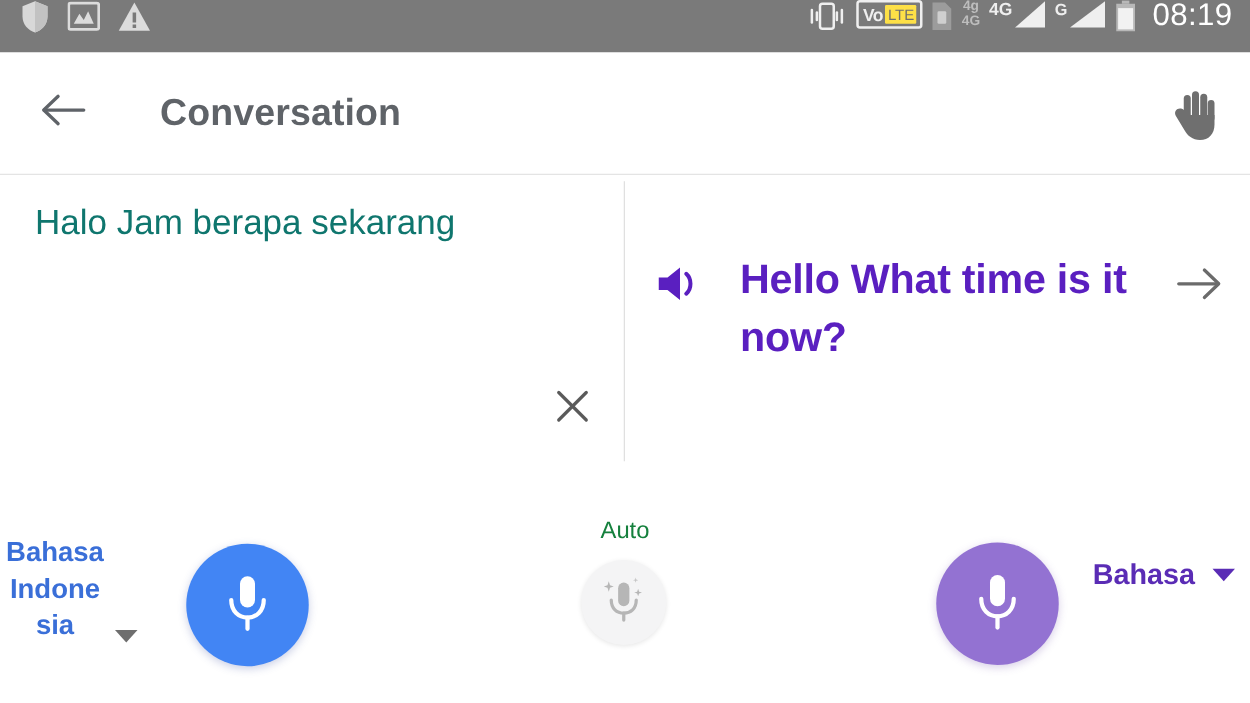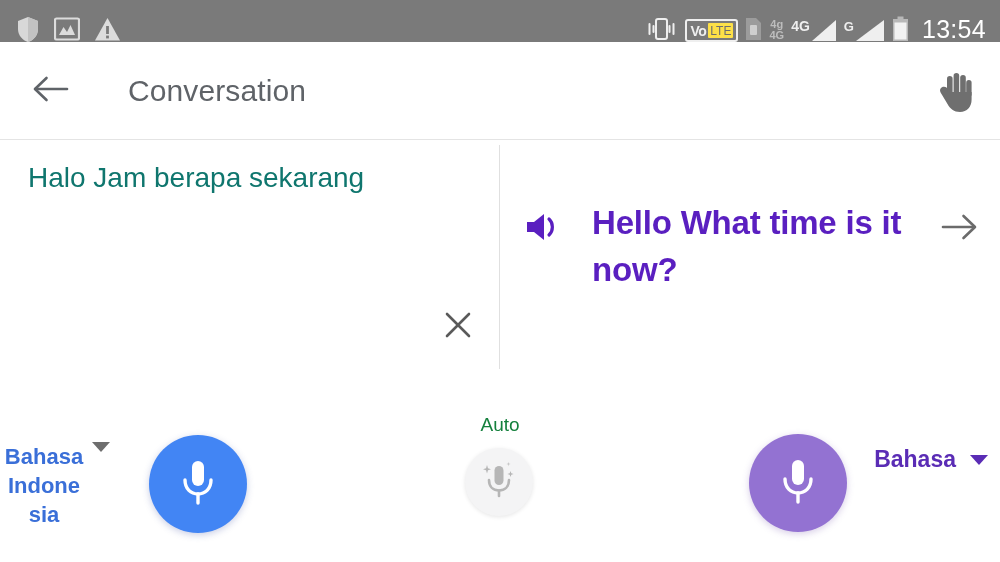--- a/index.html
+++ b/index.html
@@ -26,21 +26,21 @@
     width: 1000px;
     height: 42px;
     background: #7a7a7a;
     display: flex;
     align-items: center;
     justify-content: space-between;
     padding: 0 14px 0 16px;
   }
   .status-left, .status-right {
     display: flex;
-    align-items: flex-end;
+    align-items: flex-start;
     height: 100%;
   }
   .status-left { gap: 14px; }
   .status-right { gap: 7px; }
   .sb-icon {
     display: flex;
     align-items: center;
     justify-content: center;
     height: 26px;
   }
@@ -118,21 +118,21 @@
     display: flex;
     align-items: center;
     justify-content: center;
     cursor: pointer;
   }
   .app-title {
     position: absolute;
     left: 128px;
     color: #5f6368;
     font-size: 30px;
-    font-weight: 400;
+    font-weight: 700;
     letter-spacing: 0.1px;
     white-space: nowrap;
     text-align: center;
   }
   .hand-cursor {
     position: absolute;
     right: 22px;
     top: 26px;
     width: 46px; height: 50px;
     display: flex;
@@ -232,24 +232,24 @@
     top: 28px;
     text-align: center;
     color: #15803d;
     font-size: 19px;
     font-weight: 400;
   }
 
   .lang-left {
     position: absolute;
     left: 2px;
-    top: 56px;
+    top: 41px;
     width: 108px;
     display: flex;
-    align-items: flex-start;
+    align-items: flex-end;
   }
   .lang-left-text {
     width: 86px;
     color: #3a6fd8;
     font-size: 22px;
     font-weight: bold;
     line-height: 1.32;
     text-align: center;
     cursor: pointer;
   }
@@ -381,21 +381,21 @@
       </span>
 
       <span class="sb-icon">
         <svg width="17" height="26" viewBox="0 0 17 26">
           <rect x="5.5" y="0.5" width="6" height="2.5" fill="#b8b8b8"></rect>
           <rect x="1" y="3" width="15" height="22" fill="#b8b8b8"></rect>
           <rect x="2.5" y="6.5" width="12" height="17" fill="#f2f2f2"></rect>
         </svg>
       </span>
 
-      <span class="sb-time">13:54</span>
+      <span class="sb-time">08:19</span>
     </div>
   </div>
 
   <div class="app-bar">
     <div class="back-btn">
       <span>
         <svg width="38" height="30" viewBox="0 0 38 30">
           <path d="M14.5 4 L3 15 L14.5 26" fill="none" stroke="#5f6368" stroke-width="2.6" stroke-linecap="round" stroke-linejoin="round"></path>
           <line x1="3.2" y1="15" x2="35" y2="15" stroke="#5f6368" stroke-width="2.6" stroke-linecap="round"></line>
         </svg>

